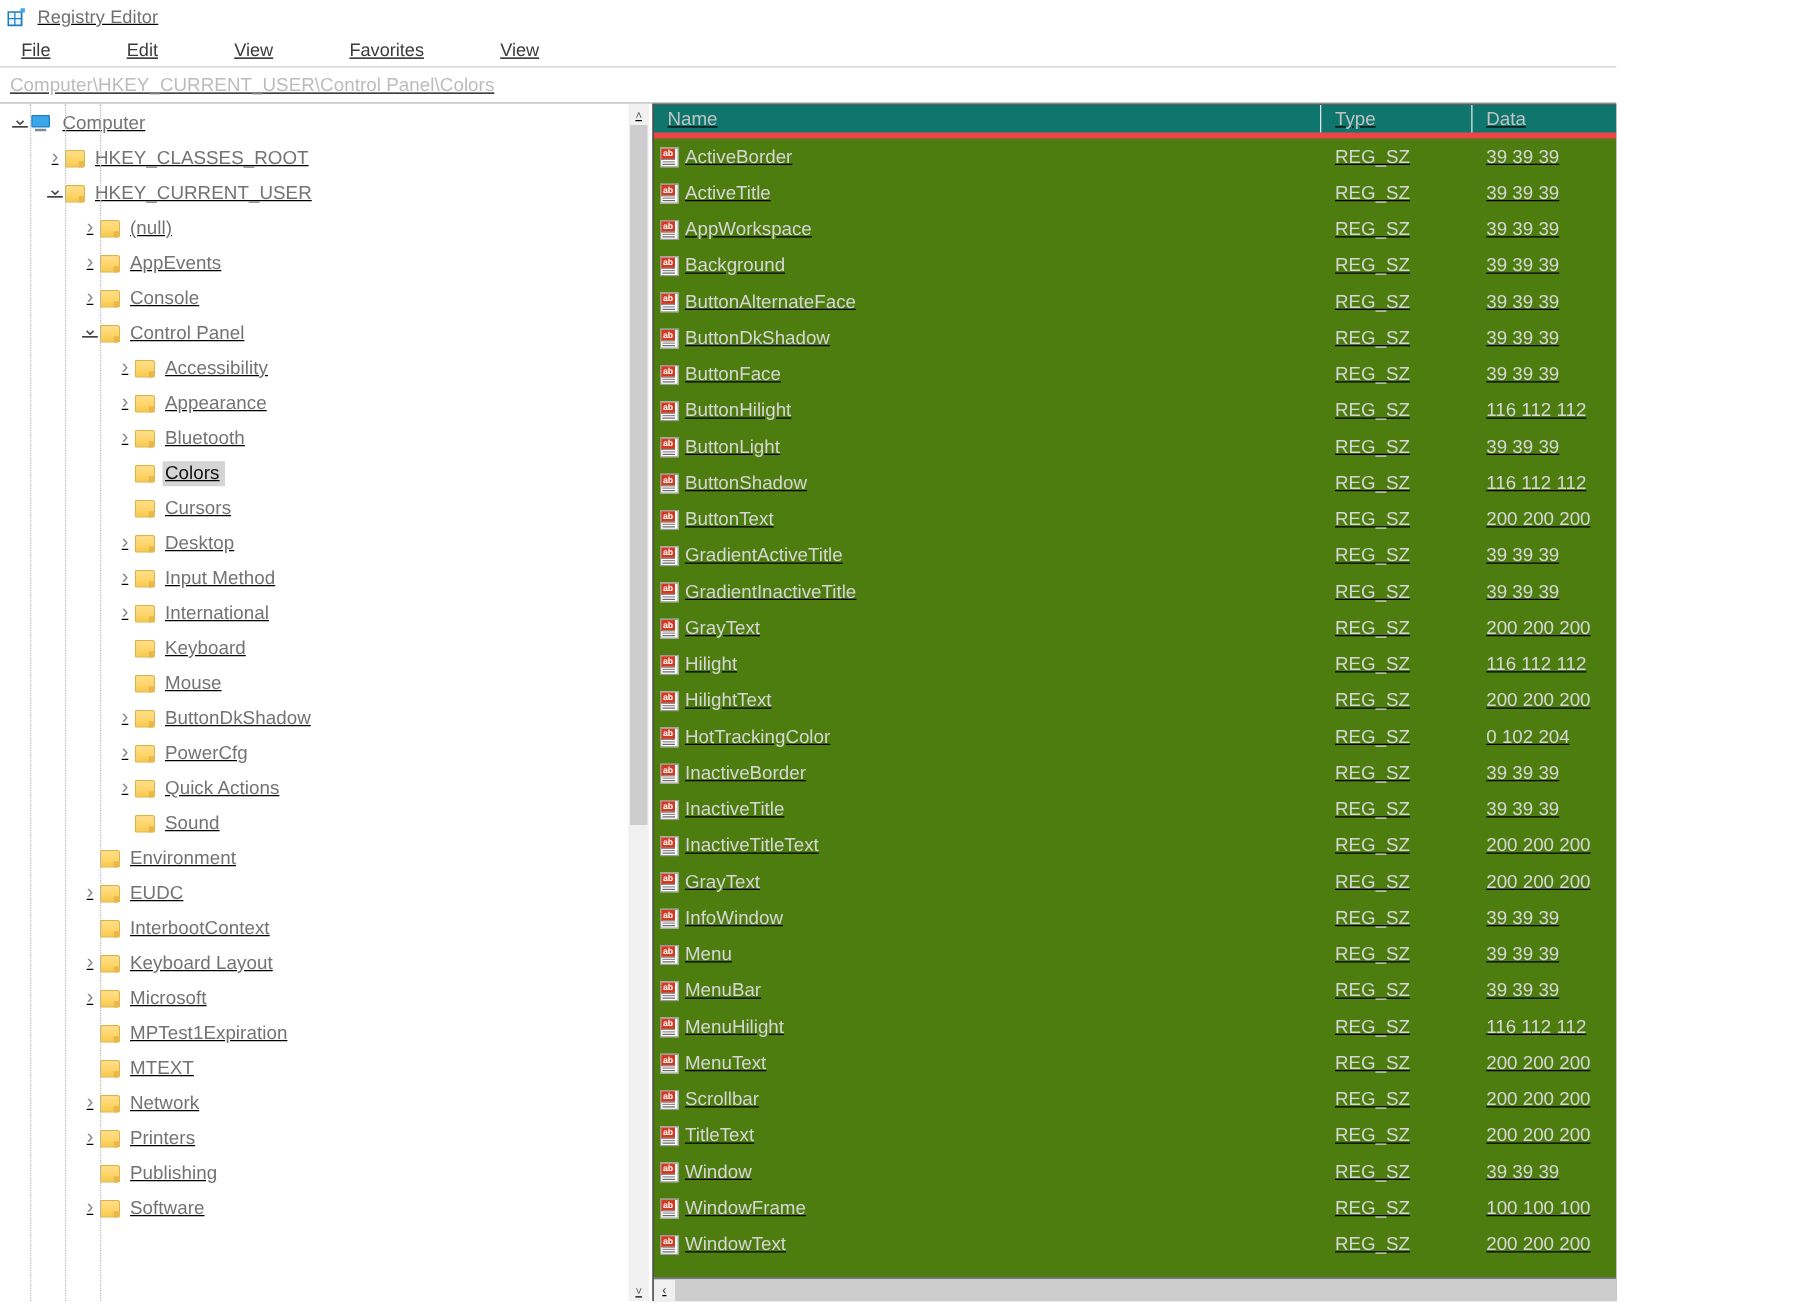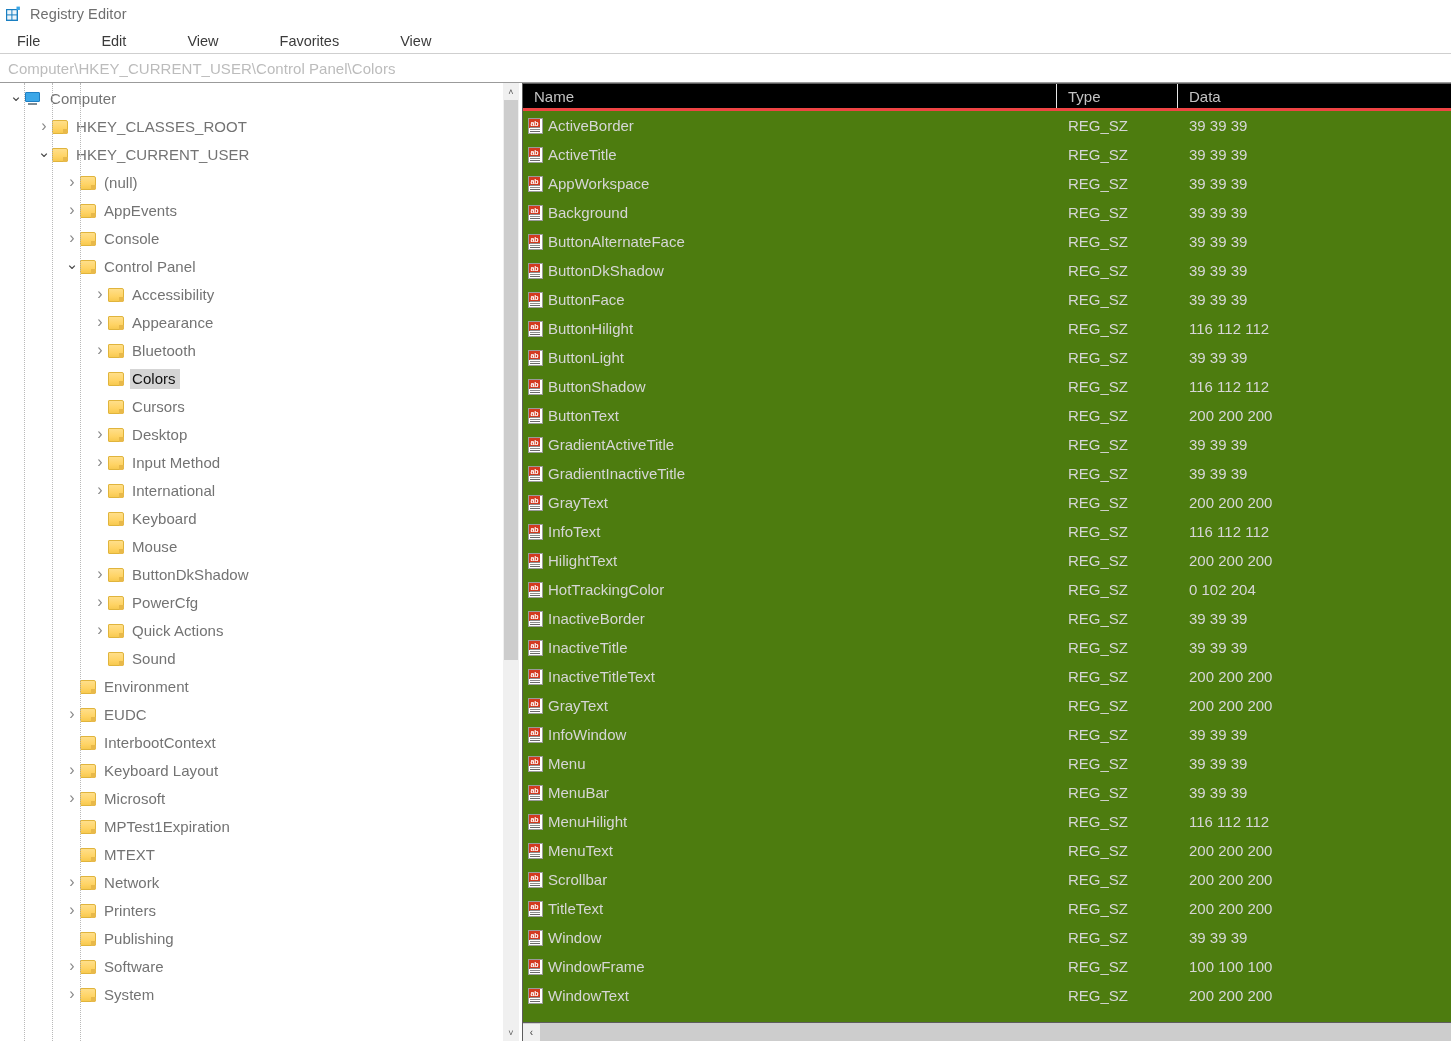--- a/index.html
+++ b/index.html
@@ -6,24 +6,25 @@
   html, body {
     margin: 0; padding: 0;
     width: 1451px; height: 1045px;
     overflow: hidden;
     background: #ffffff;
     font-family: "Liberation Sans", sans-serif;
     -webkit-font-smoothing: antialiased;
   }
   #app {
     position: relative;
-    width: 1451px; height: 1045px;
+    width: 1293px; height: 1045px;
     background: #ffffff;
     display: flex;
     flex-direction: column;
+    text-decoration: underline;
   }
 
   
   .titlebar {
     height: 28px;
     flex: 0 0 28px;
     display: flex;
     align-items: center;
     padding-left: 5px;
     background: #ffffff;
@@ -216,22 +217,22 @@
     border: 1px solid #5d5d5d;
     border-right: none;
     border-bottom: none;
     background: #262626;
     overflow: hidden;
   }
   .list-header {
     flex: 0 0 27px;
     height: 27px;
     display: flex;
-    background: #000000;
-    border-bottom: 3px solid #ef4444;
+    background: #0f766e;
+    border-bottom: 5px solid #ef4444;
   }
   .hcell {
     display: flex;
     align-items: center;
     font-size: 15px;
     color: #c3c3c3;
     padding-left: 11px;
     border-right: 1px solid #e6e6e6;
     white-space: nowrap;
     overflow: hidden;
@@ -545,26 +546,20 @@
             <div class="chev leaf"></div>
             <div class="folder-ico"></div>
             <span class="tree-label">Publishing</span>
           </div>
           <div class="tree-row">
             <div class="indent" style="flex-basis: 64px;"></div>
             <div class="chev collapsed"></div>
             <div class="folder-ico"></div>
             <span class="tree-label">Software</span>
           </div>
-          <div class="tree-row">
-            <div class="indent" style="flex-basis: 64px;"></div>
-            <div class="chev collapsed"></div>
-            <div class="folder-ico"></div>
-            <span class="tree-label">System</span>
-          </div>
           <div class="guide" style="left: 24px;"></div>
           <div class="guide" style="left: 52px;"></div>
           <div class="guide" style="left: 80px;"></div>
         </div>
 
       <div class="tree-vscroll">
         <div class="sb-arrow">˄</div>
         <div class="sb-track">
           <div class="sb-thumb-v"></div>
         </div>
@@ -689,21 +684,21 @@
             <div class="cell c-name">
               <span class="sz-ico"></span>
               <span>GrayText</span>
             </div>
             <div class="cell c-type">REG_SZ</div>
             <div class="cell c-data">200 200 200</div>
           </div>
           <div class="list-row">
             <div class="cell c-name">
               <span class="sz-ico"></span>
-              <span>InfoText</span>
+              <span>Hilight</span>
             </div>
             <div class="cell c-type">REG_SZ</div>
             <div class="cell c-data">116 112 112</div>
           </div>
           <div class="list-row">
             <div class="cell c-name">
               <span class="sz-ico"></span>
               <span>HilightText</span>
             </div>
             <div class="cell c-type">REG_SZ</div>

